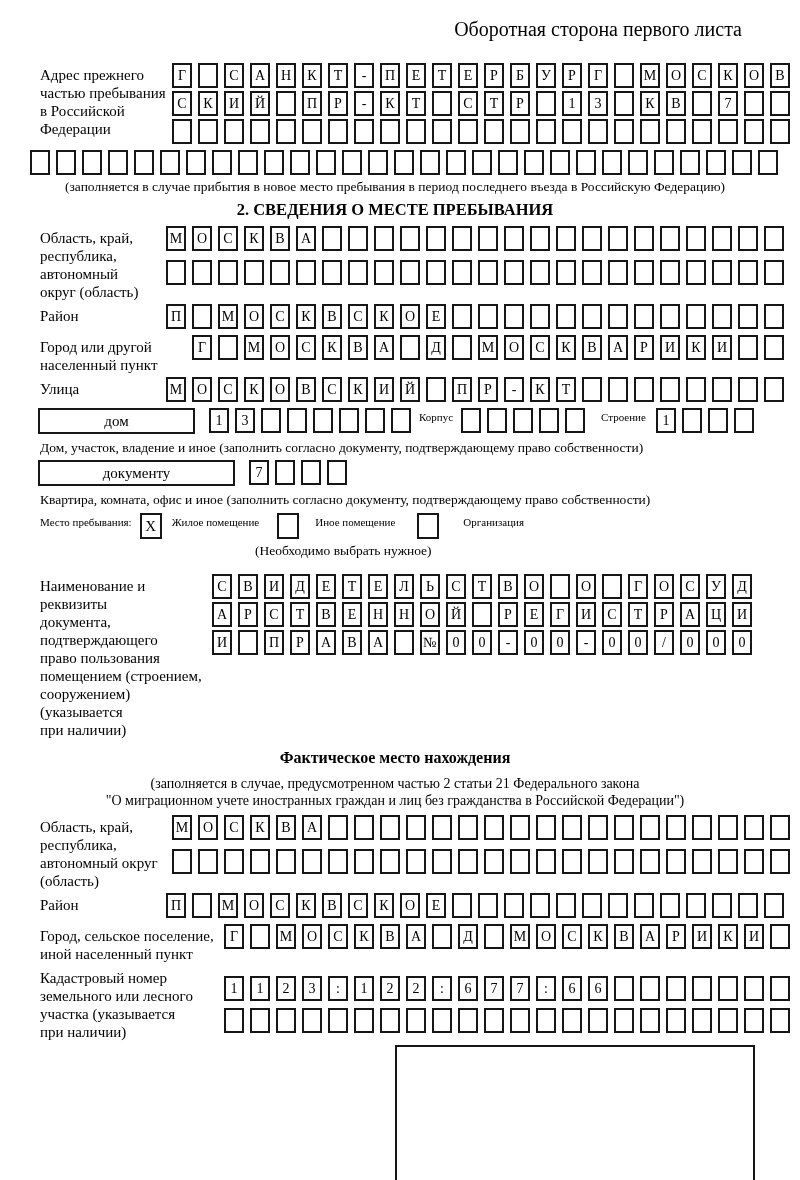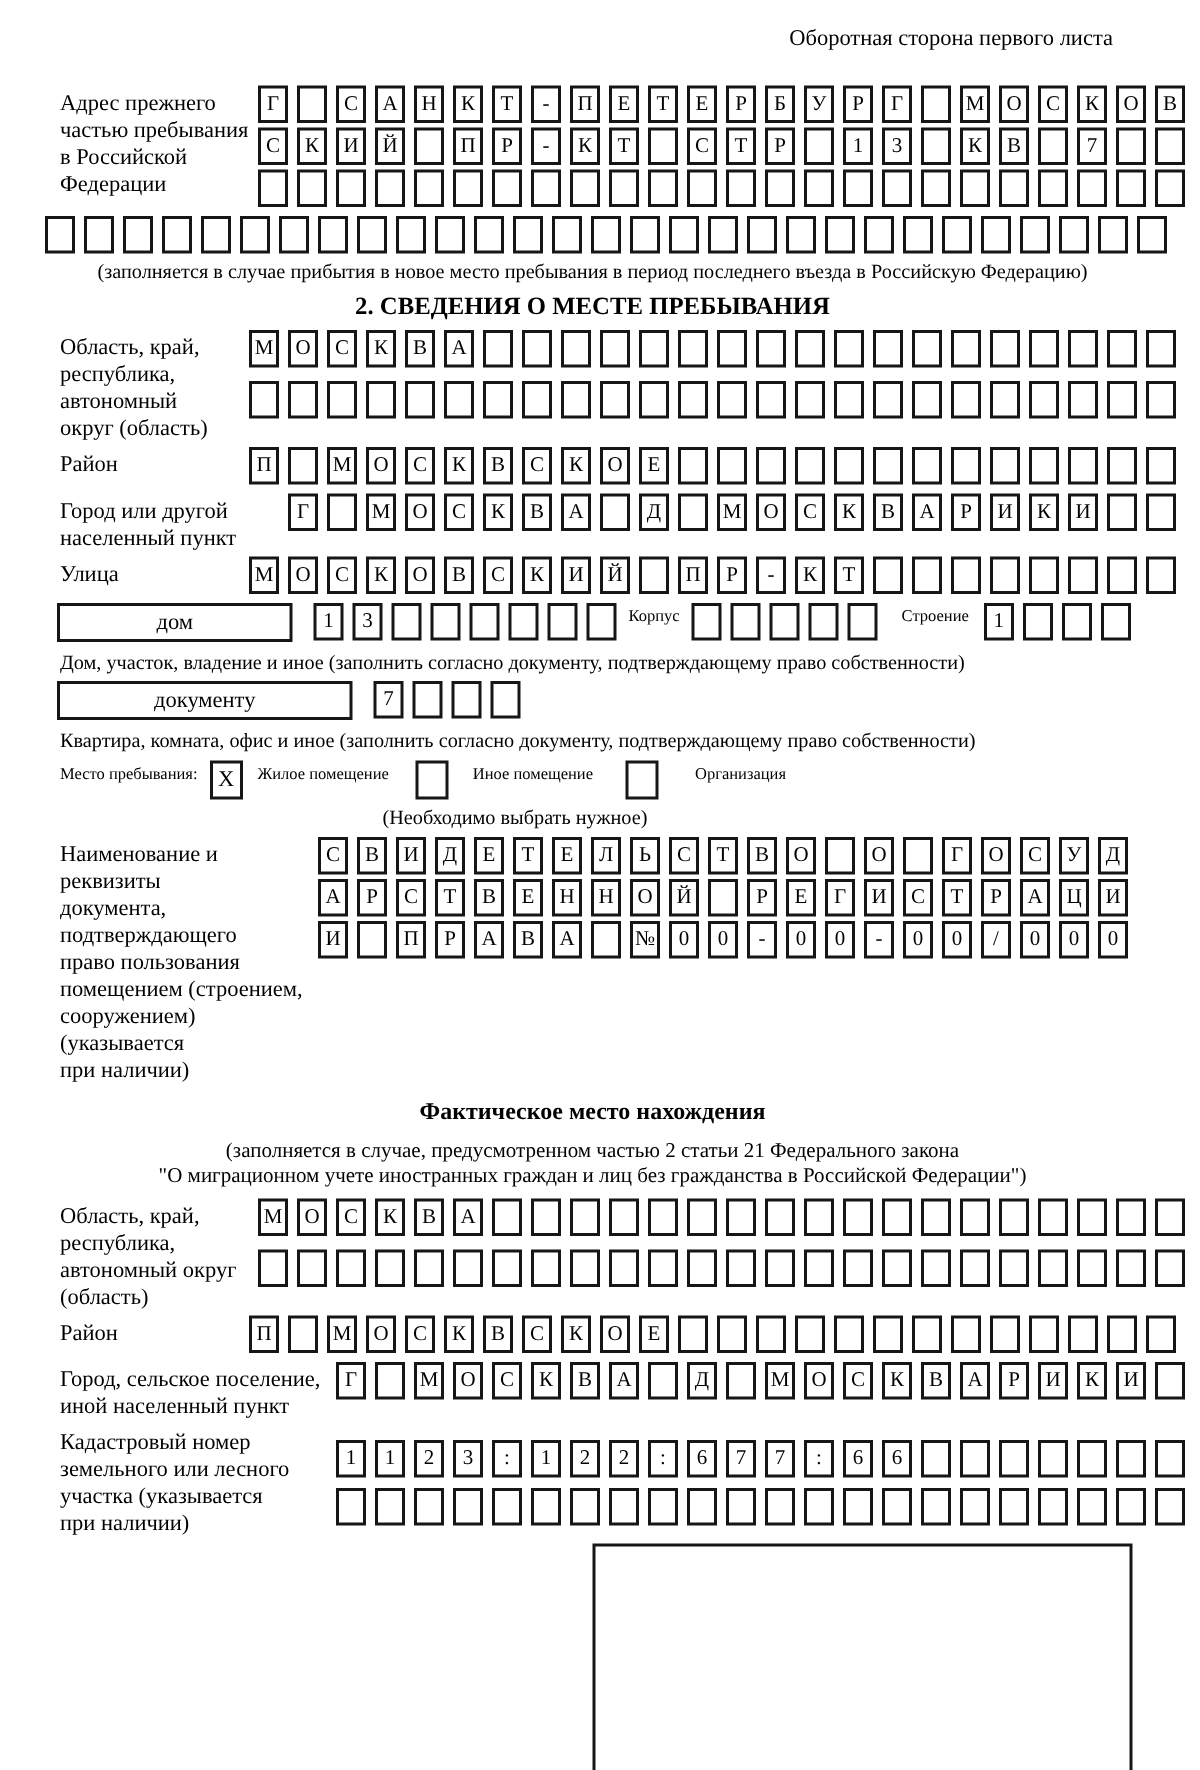--- a/index.html
+++ b/index.html
@@ -4,21 +4,21 @@
 <style>
   * { box-sizing: border-box; margin: 0; padding: 0; }
   html,body { background:#fff; }
   body {
     width: 800px; height: 1180px;
     font-family: "Liberation Serif", "DejaVu Serif", serif;
     color:#000;
     padding: 18px 10px 0 40px;
     overflow: hidden;
   }
-  .hdr-note { text-align: right; padding-right: 48px; font-size: 15px; }
+  .hdr-note { text-align: right; padding-right: 48px; font-size: 20px; }
 
   .cellrow { display: flex; gap: 6px; margin-bottom: 3px; }
   .cell {
     width: 20px; height: 25px; flex: 0 0 20px;
     border: 2px solid #161616;
     display: flex; align-items: center; justify-content: center;
     font-size: 14px; line-height: 1; background:#fff;
   }
 
   .field { display: flex; align-items: flex-start; margin-bottom: 3px; }
@@ -385,21 +385,21 @@
 
 <div class="row-flex">
   <div class="inlinelbl">Место пребывания:</div>
   <div class="checkbox" style="margin-left:8px;">X</div>
   <div class="inlinelbl" style="margin-left:10px;">Жилое помещение</div>
   <div class="checkbox" style="margin-left:18px;"></div>
   <div class="inlinelbl" style="margin-left:16px;">Иное помещение</div>
   <div class="checkbox" style="margin-left:22px;"></div>
   <div class="inlinelbl" style="margin-left:24px;">Организация</div>
 </div>
-<div class="caption" style="margin-left:215px; margin-bottom:5px;">(Необходимо выбрать нужное)</div>
+<div class="caption" style="margin-left:215px; margin-bottom:15px;">(Необходимо выбрать нужное)</div>
 
 <div class="field">
   <div class="flabel" style="width:172px;">
     <div>Наименование и реквизиты</div>
     <div>документа, подтверждающего</div>
     <div>право пользования</div>
     <div>помещением (строением,</div>
     <div>сооружением) (указывается</div>
     <div>при наличии)</div>
   </div>

